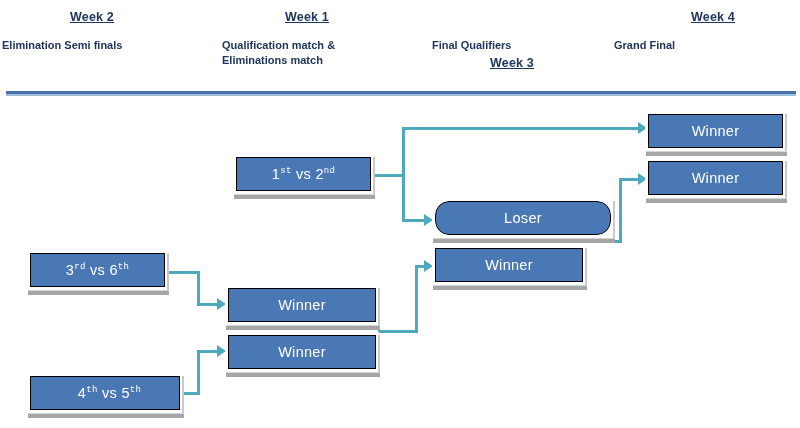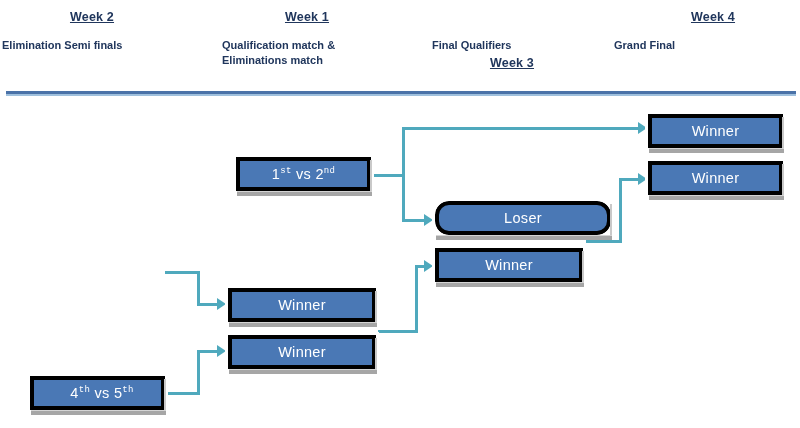--- a/index.html
+++ b/index.html
@@ -38,21 +38,21 @@
     left:6px;top:91px;width:790px;height:3px;
     background:#4a72a8;
     border-bottom:2px solid #9fc0dd;
   }
 
   
   .node{
     position:absolute;
     box-sizing:border-box;
     background:#4a78b5;
-    border:4px solid #000000;
+    border:1px solid #000000;
     outline:3px solid #ffffff;
     color:#ffffff;
     font-size:14.5px;
     display:flex;
     align-items:center;
     justify-content:center;
     letter-spacing:.3px;
     z-index:4;
   }
   .node .lbl{pointer-events:none;}
@@ -131,22 +131,25 @@
   <div class="seg h" style="left:378px;top:330px;width:40px;"></div>
   <div class="seg v" style="left:415px;top:265px;height:68px;"></div>
   <div class="seg h" style="left:415px;top:265px;width:12px;"></div>
   <div class="arrow" style="left:424px;top:260px;"></div>
 
   <div class="seg h" style="left:586px;top:240px;width:36px;"></div>
   <div class="seg v" style="left:619px;top:178px;height:65px;"></div>
   <div class="seg h" style="left:619px;top:178px;width:24px;"></div>
   <div class="arrow" style="left:638px;top:173px;"></div>
 
+  <div class="node" style="left:30px;top:253px;width:135px;height:34px;">
+    <span class="lbl"><span>3</span><sup>rd</sup><span> vs </span><span>6</span><sup>th</sup></span>
+  </div>
 
-  <div class="node" style="left:30px;top:376px;width:135px;height:34px;padding-left:9px;">
+  <div class="node" style="left:30px;top:376px;width:150px;height:34px;padding-left:9px;">
     <span class="lbl"><span>4</span><sup>th</sup><span> vs </span><span>5</span><sup>th</sup></span>
   </div>
 
   <div class="node" style="left:236px;top:157px;width:135px;height:34px;">
     <span class="lbl"><span>1</span><sup>st</sup><span> vs </span><span>2</span><sup>nd</sup></span>
   </div>
 
   <div class="node" style="left:228px;top:288px;width:148px;height:34px;">
     <span class="lbl">Winner</span>
   </div>

